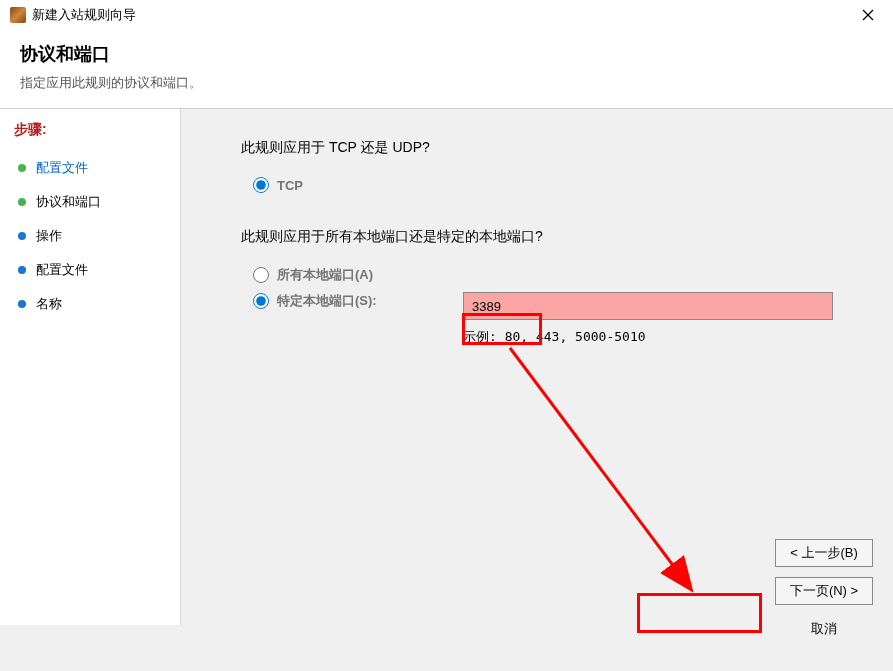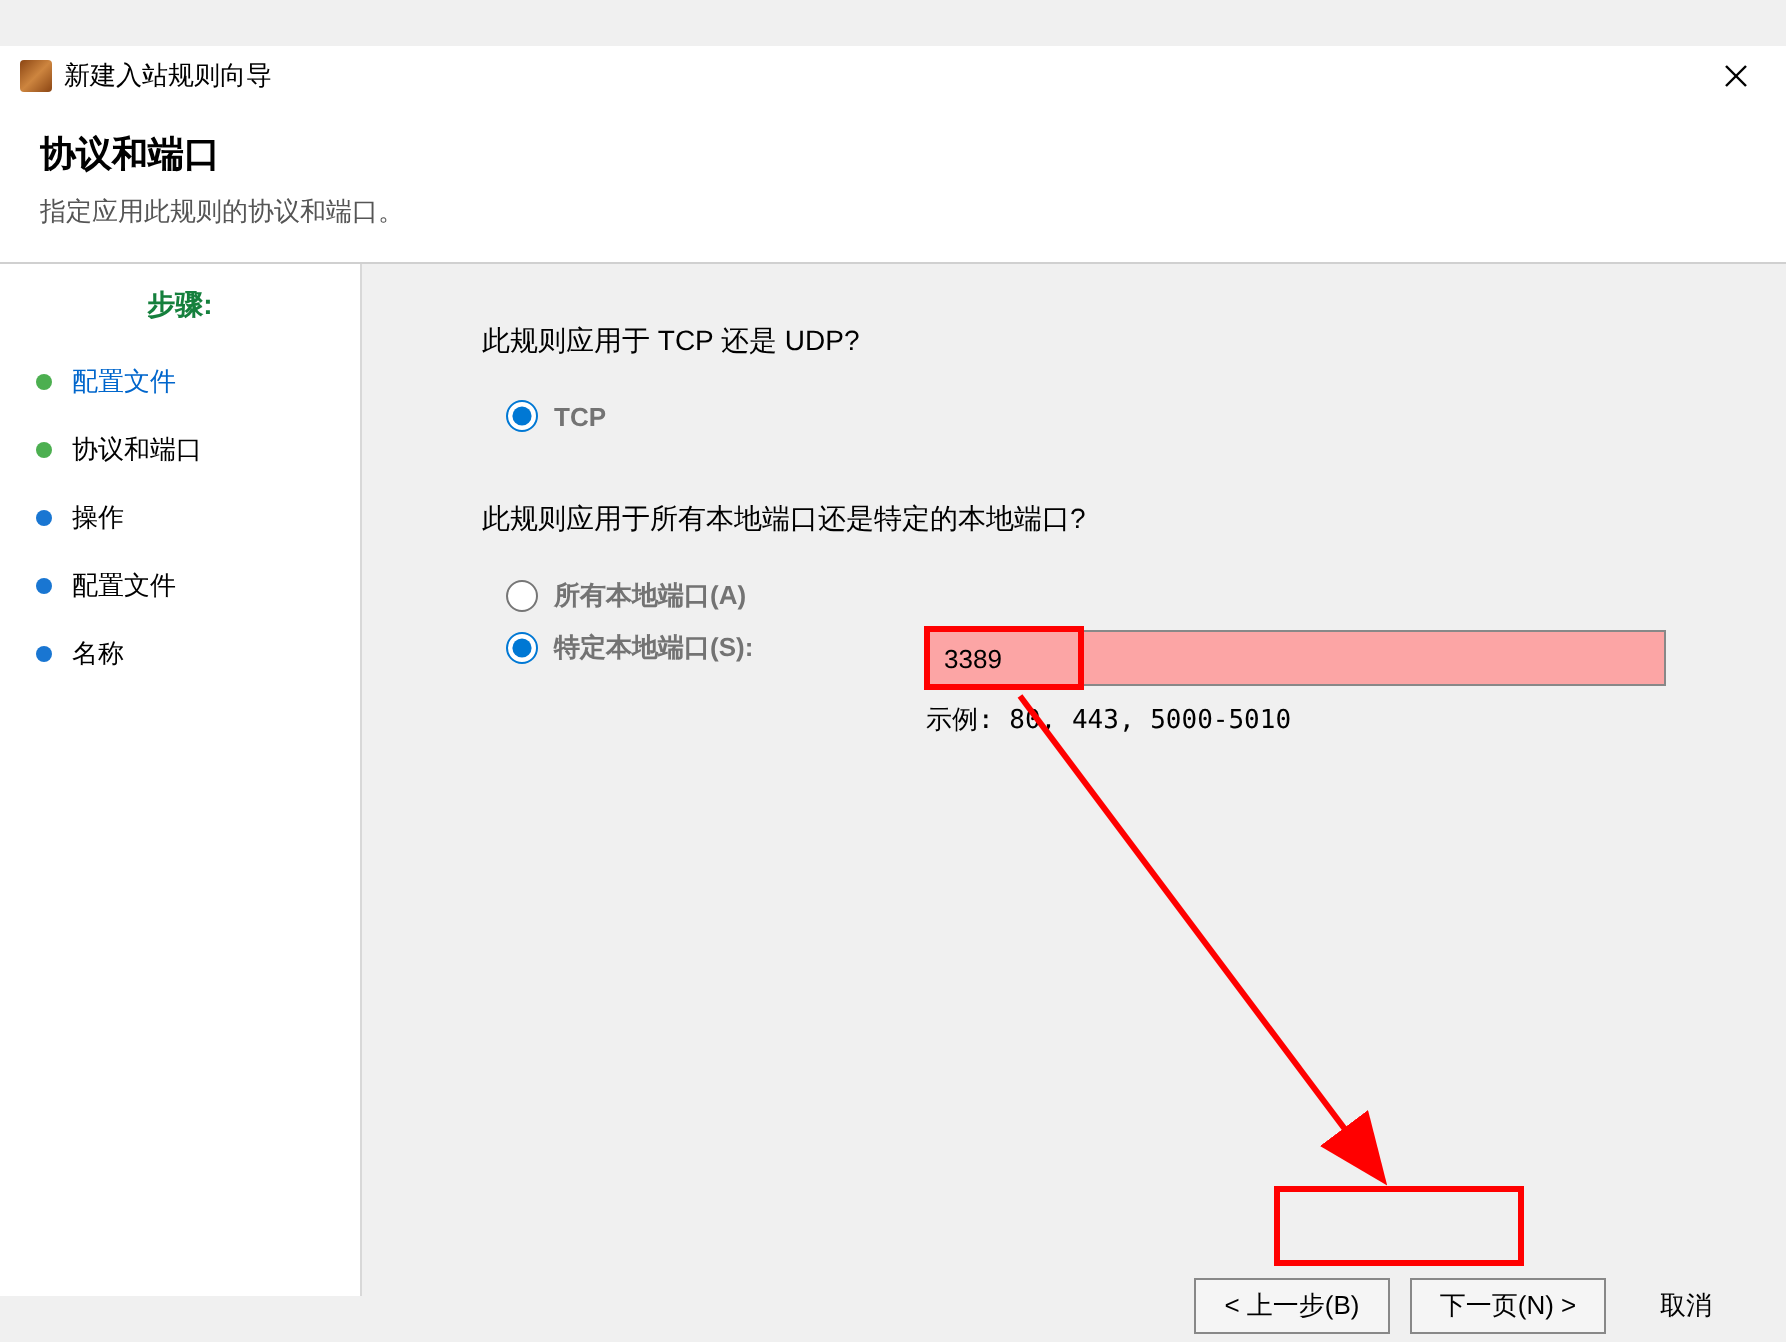--- a/index.html
+++ b/index.html
@@ -16,21 +16,20 @@
       overflow: hidden;
       position: relative;
     }
     
     .title-bar {
       height: 30px;
       display: flex;
       align-items: center;
       padding: 0 10px;
       background: #fff;
-      margin-top: 23px;
     }
     
     .title-icon {
       width: 16px;
       height: 16px;
       margin-right: 6px;
       background: linear-gradient(135deg, #8b4513 0%, #cd853f 50%, #8b4513 100%);
       border-radius: 2px;
     }
     
@@ -76,23 +75,22 @@
     .sidebar {
       width: 210px;
       padding: 12px 14px;
       background: #fff;
       border-right: 1px solid #d8d8d8;
     }
     
     .steps-label {
       font-size: 14px;
       font-weight: bold;
-      color: #15803d;
+      color: #b91c1c;
       margin-bottom: 12px;
-      text-align: center;
     }
     
     .step-item {
       display: flex;
       align-items: center;
       padding: 8px 4px;
       font-size: 13px;
       cursor: pointer;
     }
     
@@ -189,25 +187,26 @@
     
     .port-example {
       font-size: 13px;
       color: #000;
       margin-top: 8px;
       font-family: "SimSun", monospace;
     }
     
     .button-bar {
       position: absolute;
-      bottom: 4px;
+      bottom: 28px;
       right: 20px;
       display: flex;
       gap: 10px;
       align-items: center;
+      flex-direction: column;
     }
     
     .wizard-btn {
       min-width: 98px;
       height: 28px;
       border: 1px solid #888;
       background: #f5f5f5;
       font-size: 13px;
       cursor: pointer;
       display: flex;

